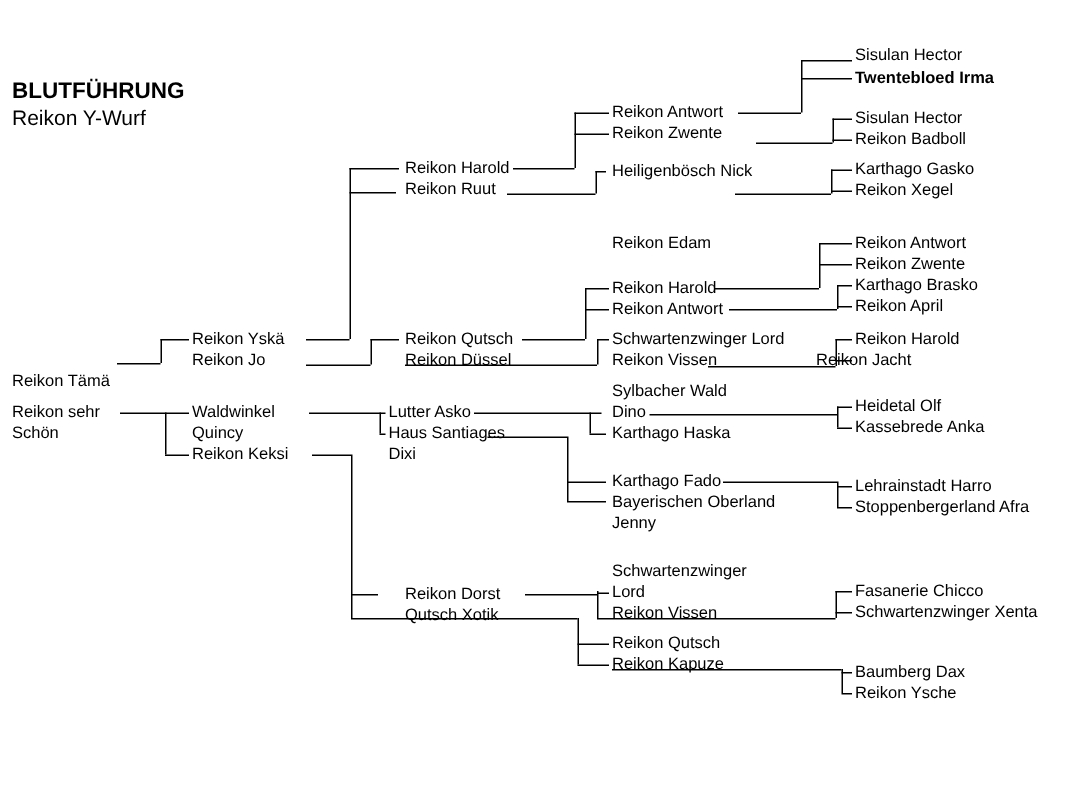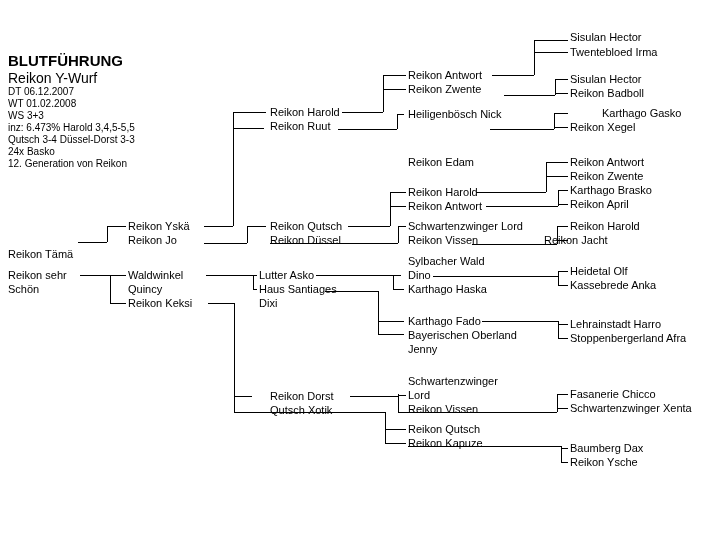--- a/index.html
+++ b/index.html
@@ -11,29 +11,20 @@
   #title{position:absolute;left:8px;top:52px;font-size:15px;font-weight:bold}
   #subtitle{position:absolute;left:8px;top:70px;font-size:14px;font-weight:normal}
   #info{position:absolute;left:8px;top:86px;font-size:10px;line-height:12px}
 </style>
 </head>
 <body>
 
 <div id="chart">
   <div id="title">BLUTFÜHRUNG</div>
   <div id="subtitle">Reikon Y-Wurf</div>
-  <div id="info">
-    <div>DT 06.12.2007</div>
-    <div>WT 01.02.2008</div>
-    <div>WS 3+3</div>
-    <div>inz: 6.473% Harold 3,4,5-5,5</div>
-    <div>Qutsch 3-4 Düssel-Dorst 3-3</div>
-    <div>24x Basko</div>
-    <div>12. Generation von Reikon</div>
-  </div>
 <div class="node" style="left: 8px; top: 247px;">Reikon Tämä</div>
     <div class="node" style="left: 8px; top: 268px;">Reikon sehr
 Schön</div>
     <div class="node" style="left: 128px; top: 219px;">Reikon Yskä</div>
     <div class="node" style="left: 128px; top: 233px;">Reikon Jo</div>
     <div class="node" style="left: 128px; top: 268px;">Waldwinkel
 Quincy</div>
     <div class="node" style="left: 128px; top: 296px;">Reikon Keksi</div>
     <div class="node" style="left: 270px; top: 105px;">Reikon Harold</div>
     <div class="node" style="left: 270px; top: 119px;">Reikon Ruut</div>
@@ -57,24 +48,24 @@
     <div class="node" style="left: 408px; top: 282px;">Karthago Haska</div>
     <div class="node" style="left: 408px; top: 314px;">Karthago Fado</div>
     <div class="node" style="left: 408px; top: 328px;">Bayerischen Oberland
 Jenny</div>
     <div class="node" style="left: 408px; top: 374px;">Schwartenzwinger
 Lord</div>
     <div class="node" style="left: 408px; top: 402px;">Reikon Vissen</div>
     <div class="node" style="left: 408px; top: 422px;">Reikon Qutsch</div>
     <div class="node" style="left: 408px; top: 436px;">Reikon Kapuze</div>
     <div class="node" style="left: 570px; top: 30px;">Sisulan Hector</div>
-    <div class="node" style="left: 570px; top: 45px;">Twentebloed Irma</div>
+    <div class="node" style="left: 570px; top: 45px; font-weight: bold;">Twentebloed Irma</div>
     <div class="node" style="left: 570px; top: 72px;">Sisulan Hector</div>
     <div class="node" style="left: 570px; top: 86px; text-align: right;">Reikon Badboll</div>
-    <div class="node" style="left: 570px; top: 106px; margin-left: 32px;">Karthago Gasko</div>
+    <div class="node" style="left: 570px; top: 106px;">Karthago Gasko</div>
     <div class="node" style="left: 570px; top: 120px;">Reikon Xegel</div>
     <div class="node" style="left: 570px; top: 155px;">Reikon Antwort</div>
     <div class="node" style="left: 570px; top: 169px;">Reikon Zwente</div>
     <div class="node" style="left: 570px; top: 183px;">Karthago Brasko</div>
     <div class="node" style="left: 570px; top: 197px;">Reikon April</div>
     <div class="node" style="left: 570px; top: 219px;">Reikon Harold</div>
     <div class="node" style="left: 544px; top: 233px;">Reikon Jacht</div>
     <div class="node" style="left: 570px; top: 264px;">Heidetal Olf</div>
     <div class="node" style="left: 570px; top: 278px;">Kassebrede Anka</div>
     <div class="node" style="left: 570px; top: 317px;">Lehrainstadt Harro</div>

